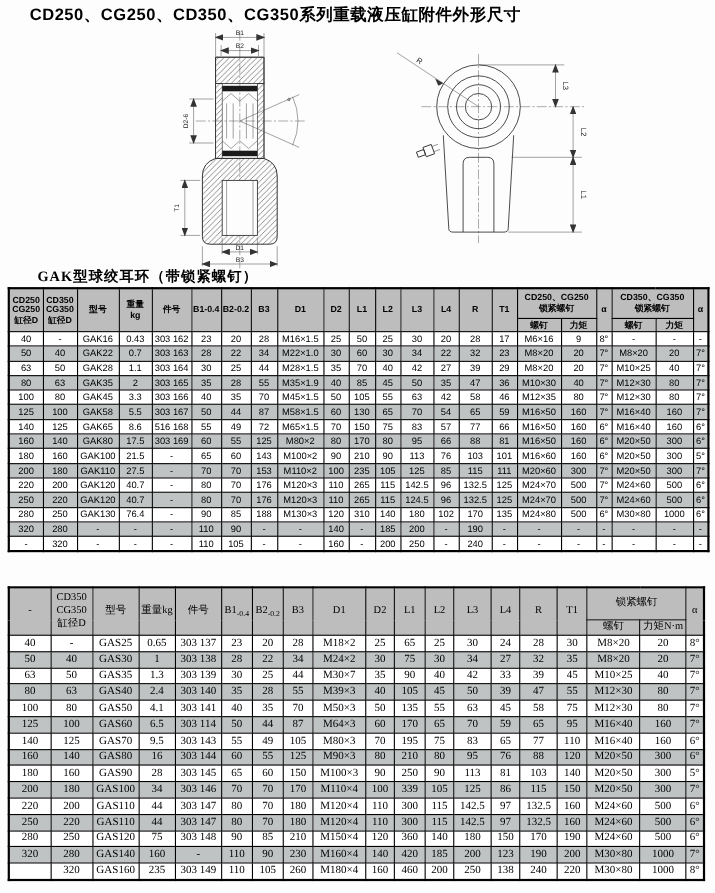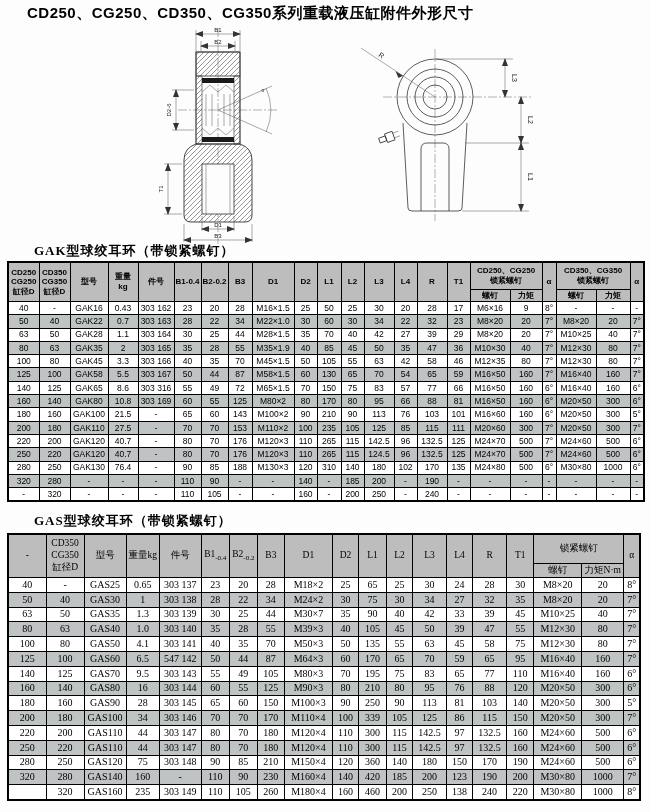--- a/index.html
+++ b/index.html
@@ -366,21 +366,21 @@
           <td>7°</td>
           <td>M16×40</td>
           <td>160</td>
           <td>7°</td>
         </tr>
         <tr>
           <td>140</td>
           <td>125</td>
           <td>GAK65</td>
           <td>8.6</td>
-          <td>303 316</td>
+          <td>516 168</td>
           <td>55</td>
           <td>49</td>
           <td>72</td>
           <td>M65×1.5</td>
           <td>70</td>
           <td>150</td>
           <td>75</td>
           <td>83</td>
           <td>57</td>
           <td>77</td>
@@ -389,21 +389,21 @@
           <td>160</td>
           <td>6°</td>
           <td>M16×40</td>
           <td>160</td>
           <td>6°</td>
         </tr>
         <tr>
           <td>160</td>
           <td>140</td>
           <td>GAK80</td>
-          <td>10.8</td>
+          <td>17.5</td>
           <td>303 169</td>
           <td>60</td>
           <td>55</td>
           <td>125</td>
           <td>M80×2</td>
           <td>80</td>
           <td>170</td>
           <td>80</td>
           <td>95</td>
           <td>66</td>
@@ -580,21 +580,20 @@
           <td>-</td>
           <td>-</td>
           <td>-</td>
           <td>-</td>
           <td>-</td>
           <td>-</td>
         </tr>
       </tbody>
   </table>
 
-  <div class="section-heading gas-heading">GAS型球绞耳环（带锁紧螺钉）</div>
 
   <table class="gas-table">
     <colgroup>
       <col style="width:38px">
         <col style="width:38px">
         <col style="width:42px">
         <col style="width:33px">
       <col style="width:42px">
         <col style="width:28px">
         <col style="width:28px">
@@ -700,21 +699,21 @@
           <td>39</td>
           <td>45</td>
           <td>M10×25</td>
           <td>40</td>
           <td>7°</td>
         </tr>
         <tr>
           <td>80</td>
           <td>63</td>
           <td>GAS40</td>
-          <td>1.0</td>
+          <td>2.4</td>
           <td>303 140</td>
           <td>35</td>
           <td>28</td>
           <td>55</td>
           <td>M39×3</td>
           <td>40</td>
           <td>105</td>
           <td>45</td>
           <td>50</td>
           <td>39</td>
@@ -743,21 +742,21 @@
           <td>75</td>
           <td>M12×30</td>
           <td>80</td>
           <td>7°</td>
         </tr>
         <tr>
           <td>125</td>
           <td>100</td>
           <td>GAS60</td>
           <td>6.5</td>
-          <td>547 142</td>
+          <td>303 114</td>
           <td>50</td>
           <td>44</td>
           <td>87</td>
           <td>M64×3</td>
           <td>60</td>
           <td>170</td>
           <td>65</td>
           <td>70</td>
           <td>59</td>
           <td>65</td>

